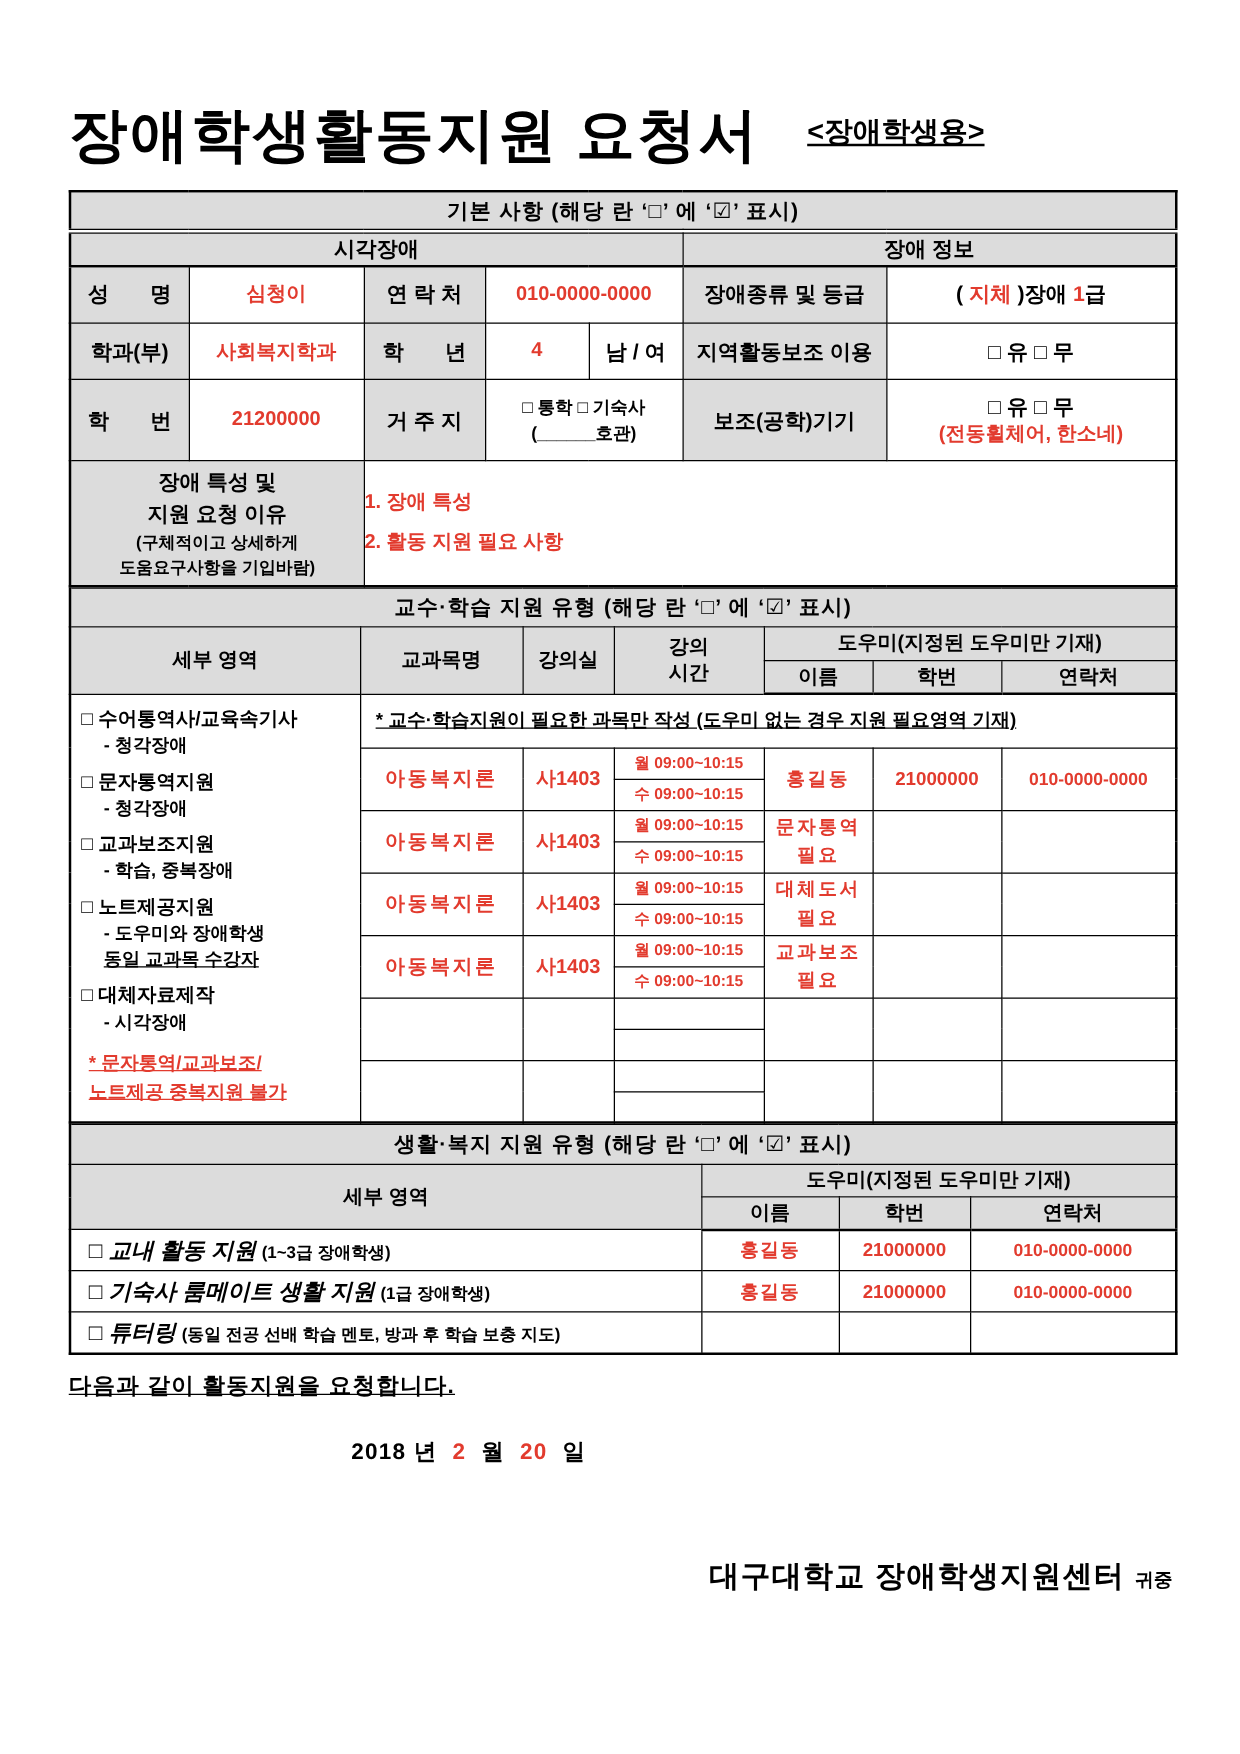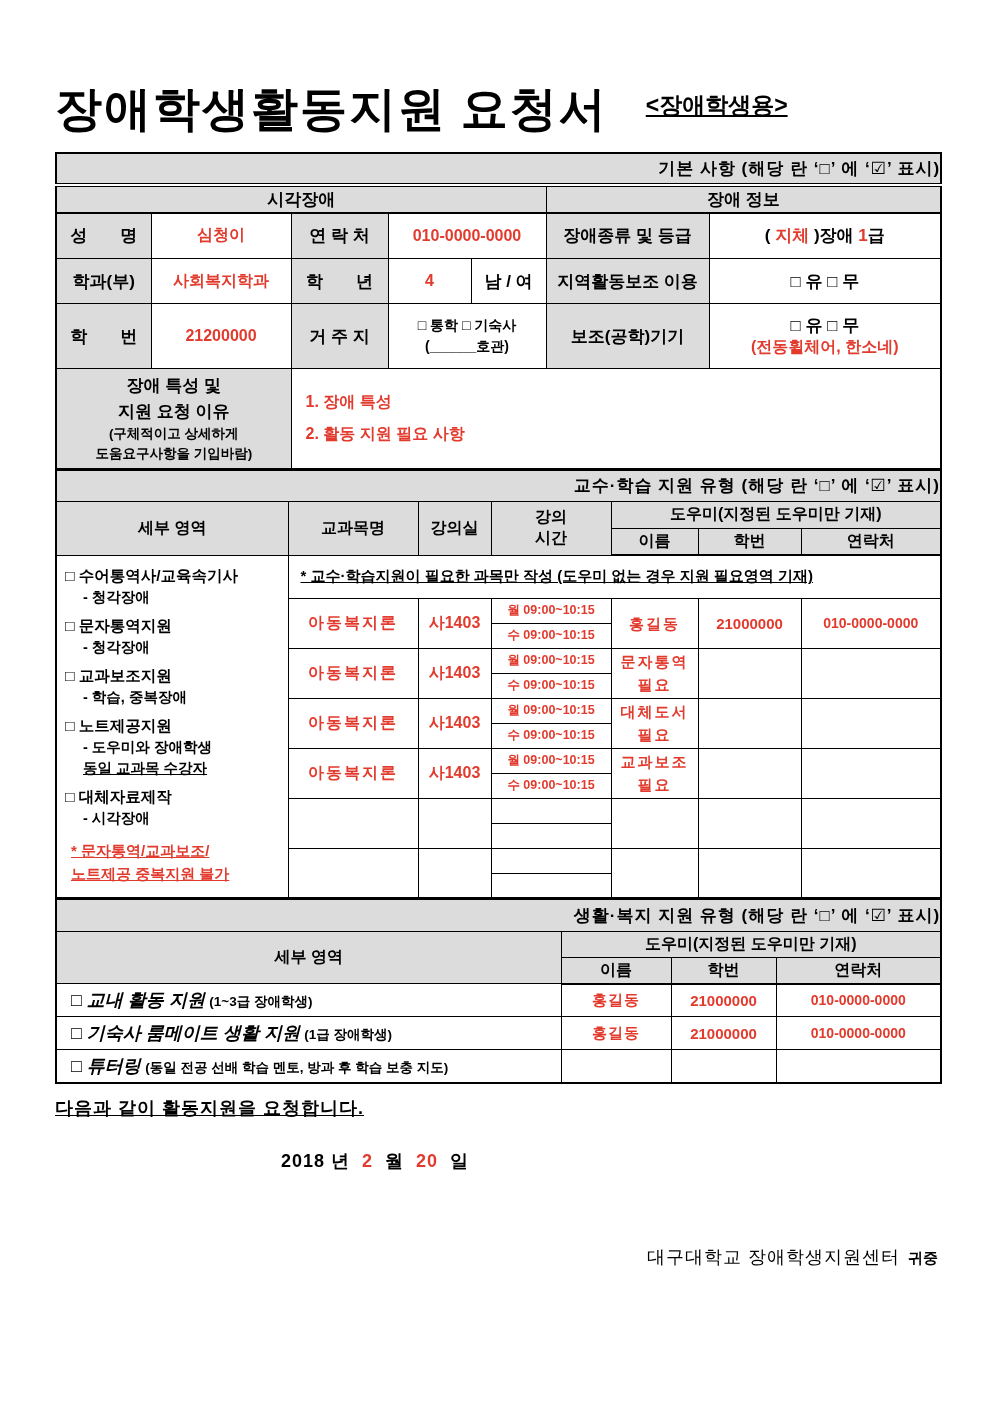--- a/index.html
+++ b/index.html
@@ -15,35 +15,35 @@
   
   table { border-collapse: collapse; table-layout: fixed; width: 885px; }
   table.outer { border: 2px solid #000; }
   td, th { border: 1px solid #000; text-align: center; vertical-align: middle; font-weight: bold; padding: 0; overflow: hidden; }
   .g { background: #dcdcdc; }
   .red { color: #e23b2e; }
   .u { text-decoration: underline; }
   .pre { white-space: pre-wrap; }
   .lab { font-size: 17px; }
   .val { font-size: 16px; }
-  .sec-head { font-size: 17px; letter-spacing: 1px; text-align: right; }
+  .sec-head { font-size: 17px; letter-spacing: 1px; }
   .dbl-below td, .dbl-below th { border-bottom: 4px double #000; }
   .thick-below td, .thick-below th { border-bottom: 2px solid #000; }
 
   
   .t1 .r-head th { height: 32px; }
   .t1 .r-sub th { height: 28px; }
   .t1 .r-c td { height: 46px; }
   .t1 .r-d td { height: 45px; }
   .t1 .r-e td { height: 65px; }
   .t1 .r-f td { height: 100px; }
   .two-line { line-height: 1.55; font-size: 14px; }
   .reason-label .big { font-size: 17px; line-height: 1.5; }
   .reason-label .small { font-size: 13.5px; line-height: 1.45; }
-  .reason-cell { text-align: left; padding-left: 14px; font-size: 16px; line-height: 2.0; }
+  .reason-cell { text-align: left; font-size: 16px; line-height: 2.0; }
 
   
   .t2 .r-head th { height: 31px; }
   .t2 .r-ch th { height: 27px; font-size: 16px; }
   .t2 .note-cell { height: 43px; text-align: left; padding-left: 12px; font-size: 15px; }
   .t2 .note-cell span { text-decoration: underline; }
   .t2 .sub { height: 25px; }
   .c-name { font-size: 16px; letter-spacing: 2px; }
   .c-room { font-size: 16px; }
   .c-time { font-size: 12.5px; }
@@ -76,21 +76,21 @@
   .applicant-line { text-align: center; font-size: 18px; font-weight: bold; margin-top: 42px; }
   .applicant-line .nm { font-size: 19px; margin: 0 24px; letter-spacing: 3px; }
   .final-box { width: 232px; border: 2px solid #000; }
   .final-box .fb-head { background: #dcdcdc; border-bottom: 4px double #000; text-align: center; font-size: 17px; font-weight: bold; padding: 7px 0; letter-spacing: 1px; }
   .fb-body { padding: 14px 6px 16px 6px; text-align: center; font-weight: bold; }
   .fb-line { font-size: 17px; white-space: pre; }
   .fb-line .blank { text-decoration: underline; white-space: pre; }
   .fb-note { font-size: 14.5px; line-height: 1.7; margin-top: 10px; }
 
   .org-line { text-align: right; margin-top: 72px; padding-right: 2px; }
-  .org-main { font-size: 18px; font-weight: normal; letter-spacing: 1px; }
+  .org-main { font-size: 24px; font-weight: bold; letter-spacing: 1px; }
   .org-suffix { font-size: 15px; font-weight: bold; margin-left: 8px; }
 </style>
 </head>
 <body>
 
 <div class="doc">
   <div class="content">
 
     <div class="title-row">
       <div class="main-title">장애학생활동지원 요청서</div>

